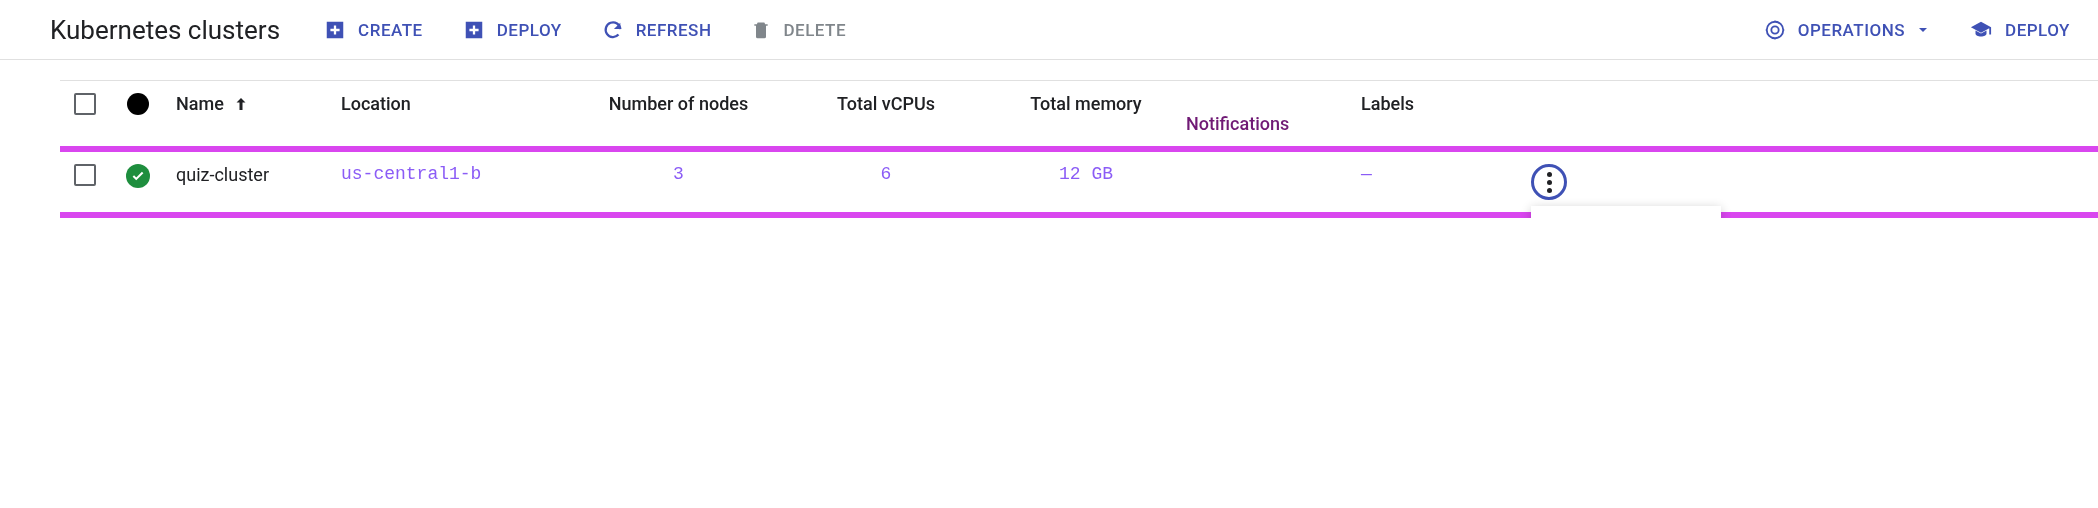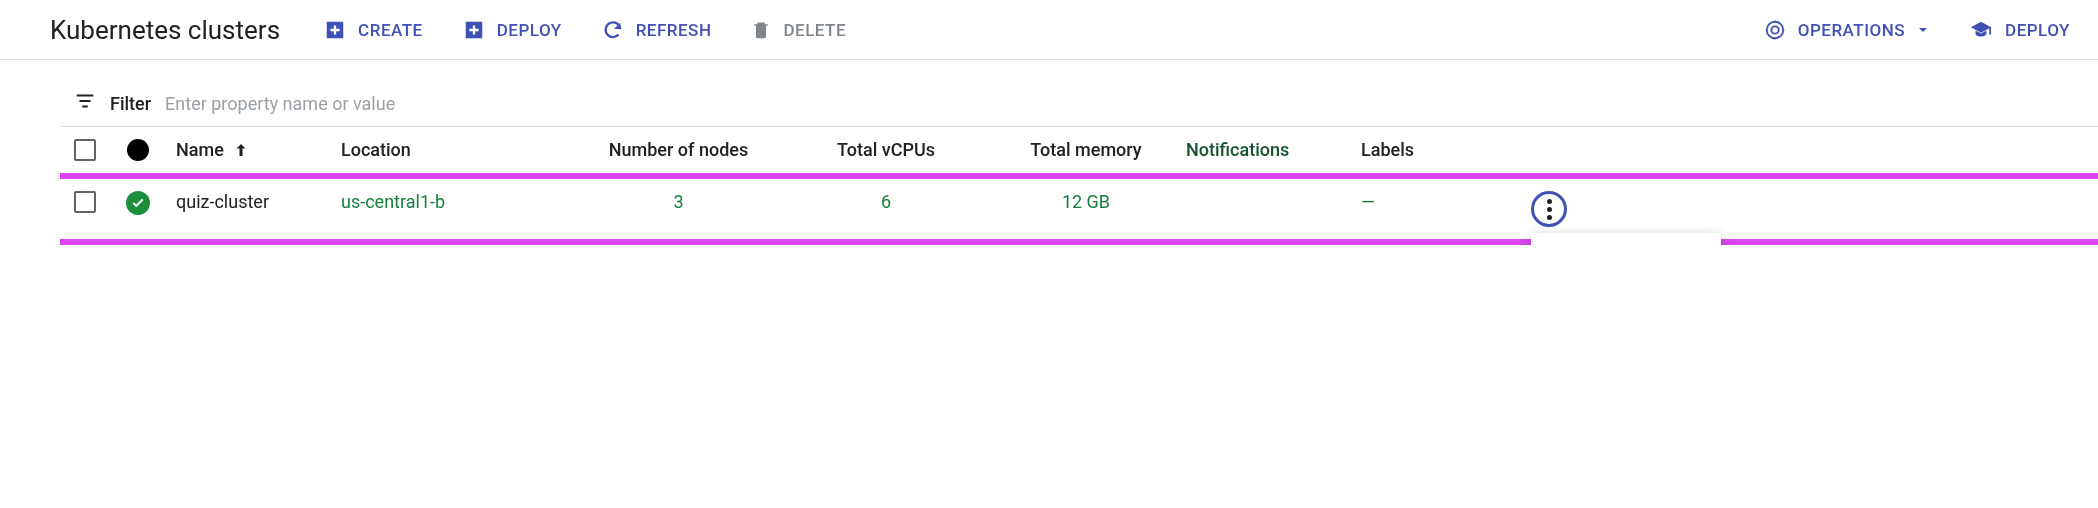--- a/index.html
+++ b/index.html
@@ -124,34 +124,36 @@
     .col-vcpus {
       width: 200px;
       text-align: center;
     }
     .col-memory {
       width: 200px;
       text-align: center;
     }
     .col-notifications {
       width: 175px;
-      color: #14532d;
+      color: #701a75;
+      margin-top: 20px;
     }
     .col-labels {
       width: 170px;
     }
     .col-actions {
       width: 80px;
       display: flex;
       align-items: center;
       justify-content: flex-start;
       position: relative;
     }
     .table-row .cell-muted {
-      color: #15803d;
+      color: #8b5cf6;
+      font-family: Liberation Mono, monospace;
     }
     .checkbox {
       width: 22px;
       height: 22px;
       border: 2.5px solid #5f6368;
       border-radius: 2px;
       background: #fff;
       cursor: pointer;
     }
     .status-dot {
@@ -289,29 +291,20 @@
         <svg width="24" height="22" viewBox="0 0 24 24" fill="#3f51b5">
             <path d="M12 3L1 9l11 6 9-4.9V17h2V9L12 3zm-6 9.5V16c0 1.7 2.7 3 6 3s6-1.3 6-3v-3.5l-6 3.3-6-3.3z"></path>
           </svg>
       </span>
       <span>DEPLOY</span>
     </div>
   </div>
 </div>
 
 <div class="content">
-  <div class="filter-bar">
-    <span class="icon">
-      <svg width="22" height="22" viewBox="0 0 24 24" fill="#202124">
-          <path d="M3 5h18v2H3V5zm3 6h12v2H6v-2zm3 6h6v2H9v-2z"></path>
-        </svg>
-    </span>
-    <span class="filter-label">Filter</span>
-    <input class="filter-input" placeholder="Enter property name or value" style="">
-  </div>
 
   <div class="table">
     <div class="table-header">
       <div class="col-checkbox">
         <div class="checkbox"></div>
       </div>
       <div class="col-status">
         <div class="status-dot"></div>
       </div>
       <div class="col-name">

